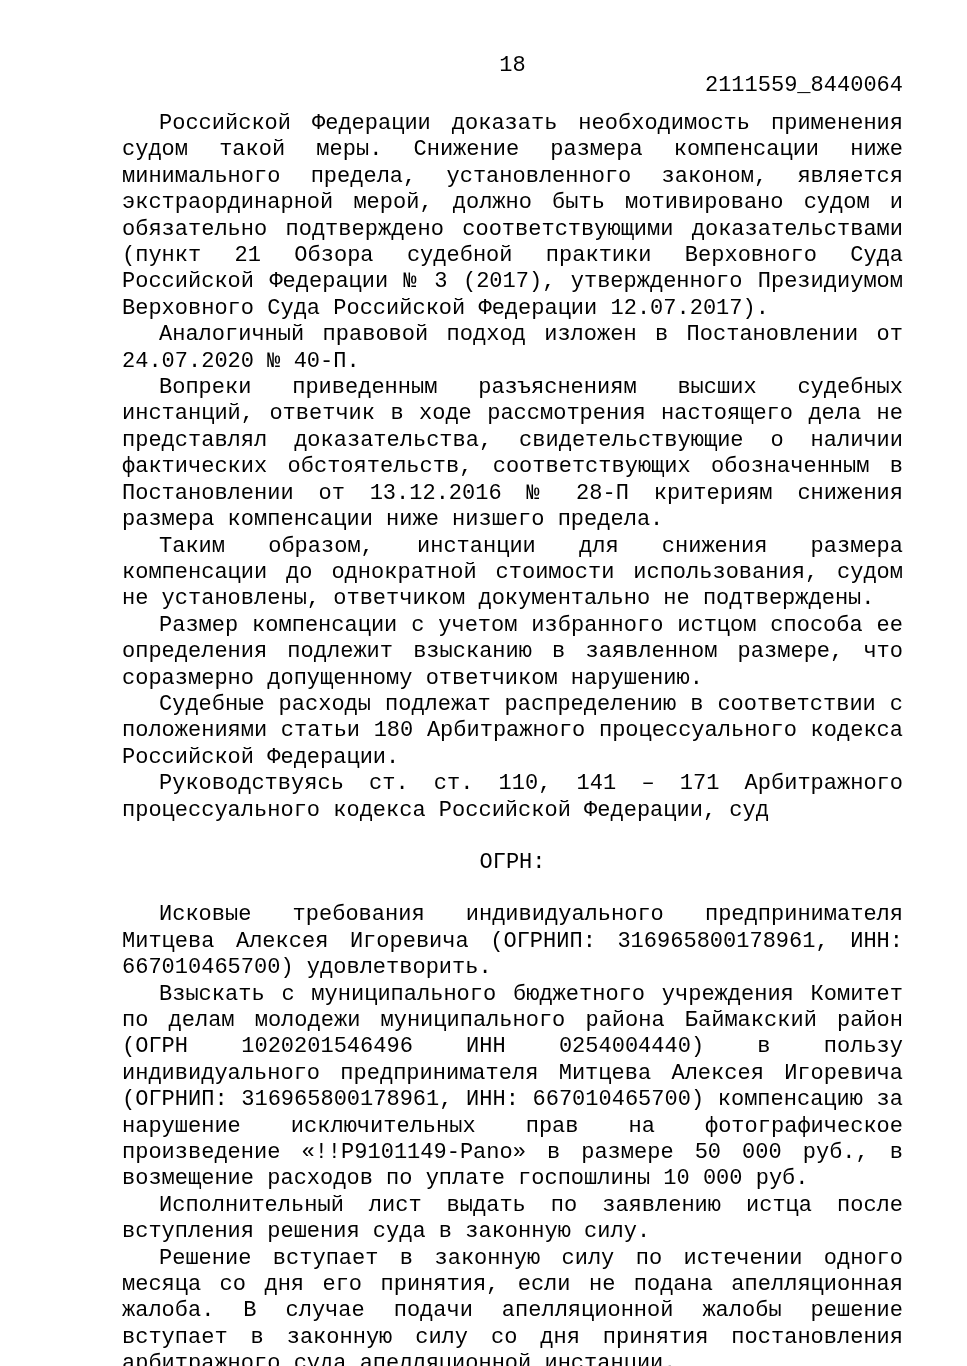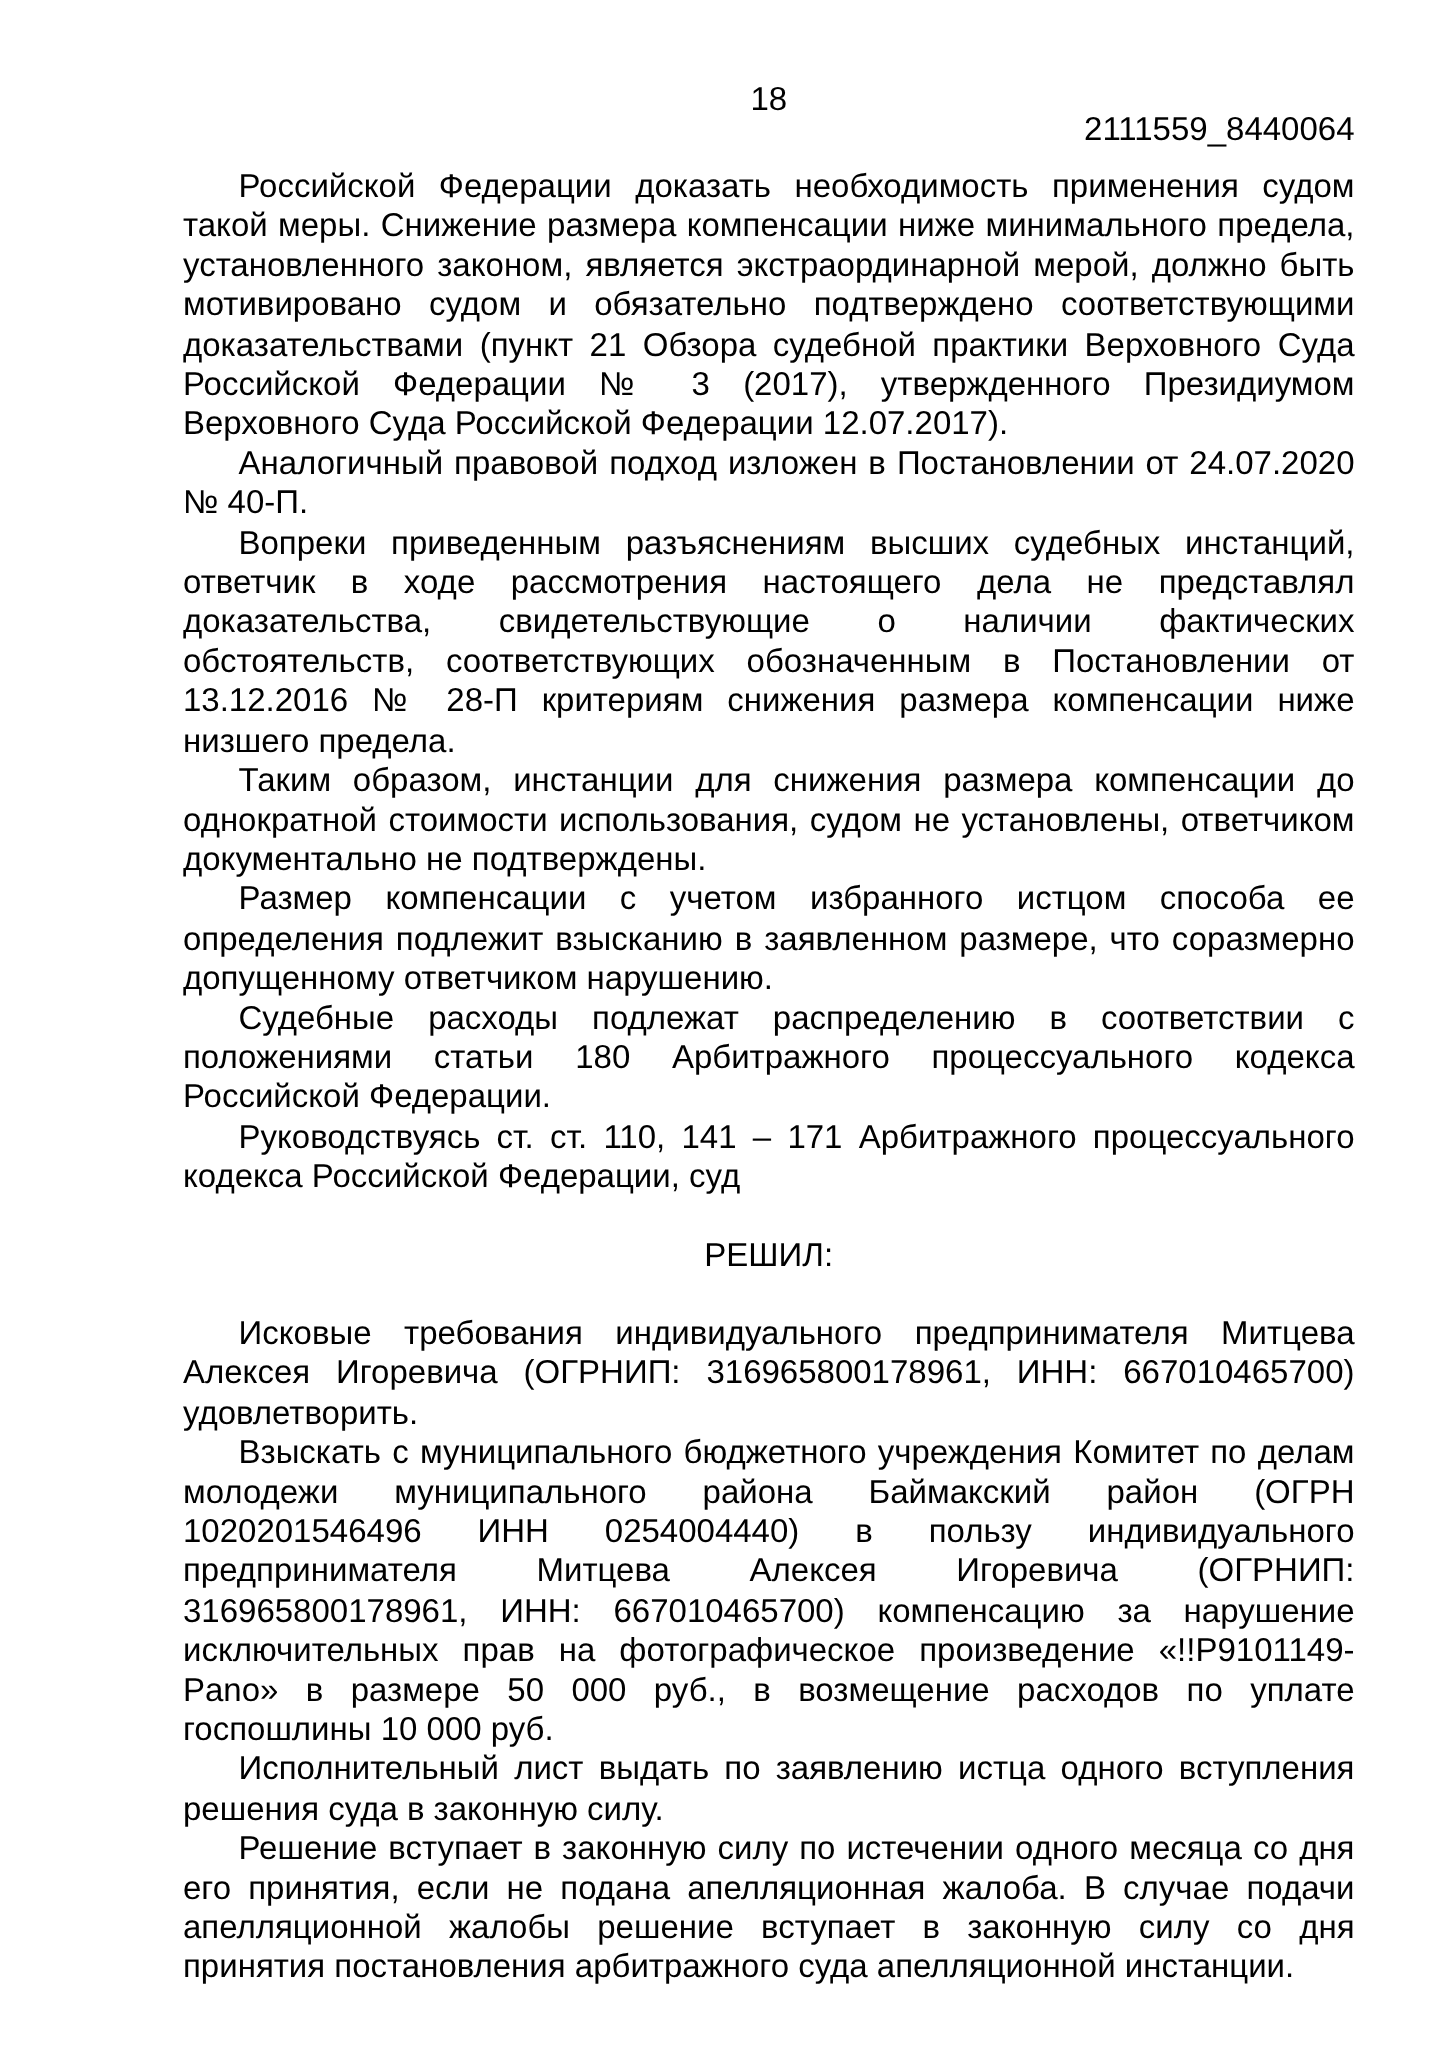--- a/index.html
+++ b/index.html
@@ -7,21 +7,21 @@
     margin: 0;
     padding: 0;
     background: #ffffff;
   }
   .page {
     position: relative;
     width: 967px;
     height: 1366px;
     background: #ffffff;
     color: #000000;
-    font-family: Liberation Sans, sans-serif;
+    font-family: Liberation Mono, monospace;
     overflow: hidden;
   }
   .page-header {
     position: absolute;
     top: 53px;
     left: 122px;
     width: 781px;
     height: 27px;
     font-size: 22px;
     line-height: 26px;
@@ -71,21 +71,21 @@
 
   <div class="document-body">
     <p>Российской Федерации доказать необходимость применения судом такой меры. Снижение размера компенсации ниже минимального предела, установленного законом, является экстраординарной мерой, должно быть мотивировано судом и обязательно подтверждено соответствующими доказательствами (пункт 21 Обзора судебной практики Верховного Суда Российской Федерации № 3 (2017), утвержденного Президиумом Верховного Суда Российской Федерации 12.07.2017).</p>
     <p>Аналогичный правовой подход изложен в Постановлении от 24.07.2020 № 40-П.</p>
     <p>Вопреки приведенным разъяснениям высших судебных инстанций, ответчик в ходе рассмотрения настоящего дела не представлял доказательства, свидетельствующие о наличии фактических обстоятельств, соответствующих обозначенным в Постановлении от 13.12.2016 № 28-П критериям снижения размера компенсации ниже низшего предела.</p>
     <p>Таким образом, инстанции для снижения размера компенсации до однократной стоимости использования, судом не установлены, ответчиком документально не подтверждены.</p>
     <p>Размер компенсации с учетом избранного истцом способа ее определения подлежит взысканию в заявленном размере, что соразмерно допущенному ответчиком нарушению.</p>
     <p>Судебные расходы подлежат распределению в соответствии с положениями статьи 180 Арбитражного процессуального кодекса Российской Федерации.</p>
     <p>Руководствуясь ст. ст. 110, 141 – 171 Арбитражного процессуального кодекса Российской Федерации, суд</p>
 
-    <p class="resolution-heading">РЕШИЛ:</p>
+    <p class="resolution-heading">ОГРН:</p>
 
     <p>Исковые требования индивидуального предпринимателя Митцева Алексея Игоревича (ОГРНИП: 316965800178961, ИНН: 667010465700) удовлетворить.</p>
     <p>Взыскать с муниципального бюджетного учреждения  Комитет по делам молодежи муниципального района Баймакский район (ОГРН 1020201546496 ИНН 0254004440) в пользу индивидуального предпринимателя Митцева Алексея Игоревича (ОГРНИП: 316965800178961, ИНН: 667010465700) компенсацию за нарушение исключительных прав на фотографическое произведение «!!P9101149-Pano» в размере 50 000 руб., в возмещение расходов по уплате госпошлины 10 000 руб.</p>
-    <p>Исполнительный лист выдать по заявлению истца одного вступления решения суда в законную силу.</p>
+    <p>Исполнительный лист выдать по заявлению истца после вступления решения суда в законную силу.</p>
     <p>Решение вступает в законную силу по истечении одного месяца со дня его принятия, если не подана апелляционная жалоба. В случае подачи апелляционной жалобы решение вступает в законную силу со дня принятия постановления арбитражного суда апелляционной инстанции.</p>
   </div>
 
 </div>
 
 </body></html>

